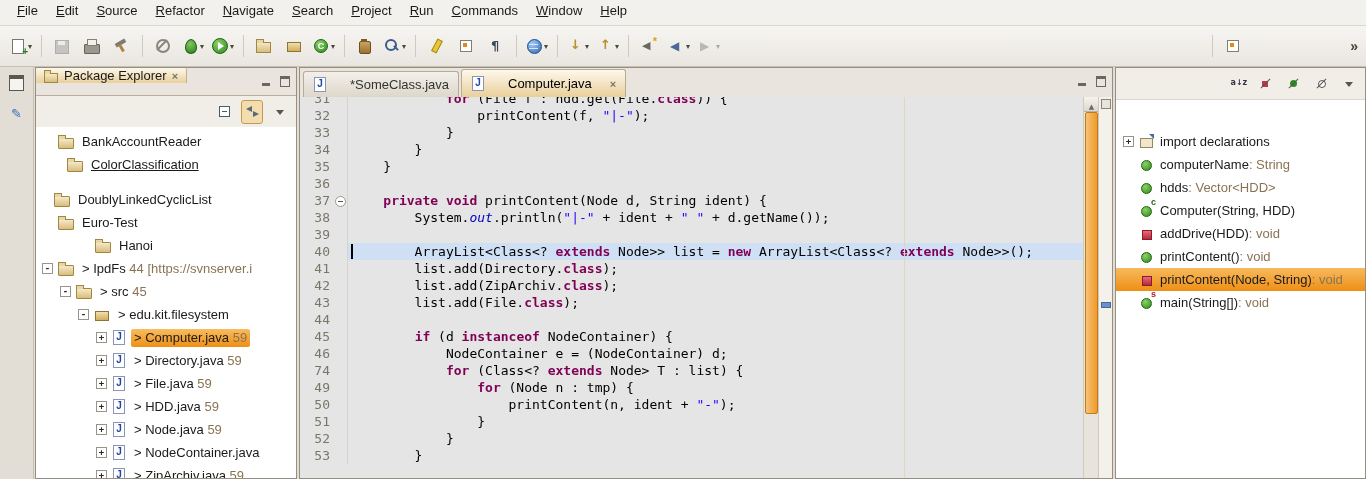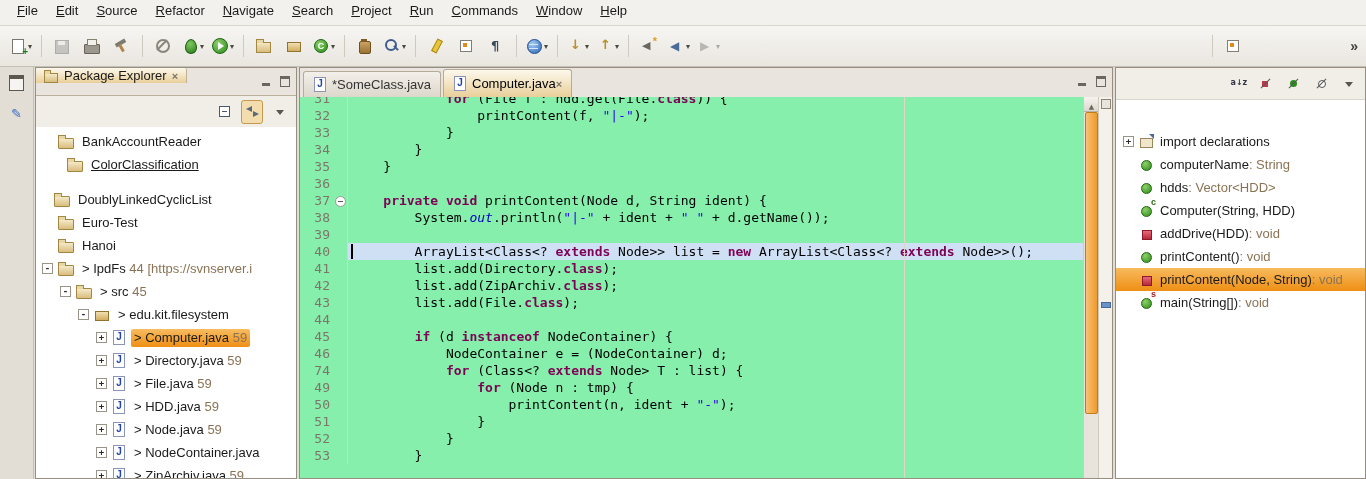--- a/index.html
+++ b/index.html
@@ -108,24 +108,24 @@
   .tic-java{width:14px}
   .tic-java::before{content:"";position:absolute;left:1px;top:0;width:10px;height:13px;background:#fff;border:1px solid #8a94b8}
   .tic-java::after{content:"J";position:absolute;left:1px;top:0;width:12px;text-align:center;font:bold 10px/13px "Liberation Sans",sans-serif;color:#2244aa}
   .tlabel{padding:1px 3px 2px 3px;border-radius:2px}
   .tlabel.sel{background:linear-gradient(#f8bc60,#ee8f14)}
   .rev{color:#8a7354}
 
   
   #editor-panel{left:299px;width:812px}
   .etabs{height:29px;background:#e9e5de;border-bottom:1px solid #b9af9c;display:flex;align-items:flex-end;padding-left:3px;position:relative}
-  .etab{height:25px;display:flex;align-items:center;gap:0;padding:0 9px;border:1px solid #b5ab97;border-bottom:none;
+  .etab{height:25px;display:flex;align-items:center;gap:18px;padding:0 9px;border:1px solid #b5ab97;border-bottom:none;
         background:linear-gradient(#f3f0ea,#ddd7cb);margin-right:2px;border-radius:3px 3px 0 0;color:#333;white-space:nowrap}
   .etab.active{background:linear-gradient(#fdf8ec,#e9cf9a);height:27px;color:#000}
-  .ebody{position:absolute;top:29px;left:0;right:0;bottom:0;overflow:hidden;background:#86efac}
+  .ebody{position:absolute;top:29px;left:0;right:0;bottom:0;overflow:hidden;background:#e5e5e5}
   #elines{margin-top:-7px;margin-right:29px;font:13px/17px "DejaVu Sans Mono",monospace}
   .eline{display:flex;height:17px}
   .lnum{flex:none;width:30px;text-align:right;padding-right:4px;color:#7c766a}
   .lfold{flex:none;width:13px;border-right:1px solid #d8d4ca;position:relative}
   .foldm{position:absolute;left:1px;top:4px;width:9px;height:9px;border:1px solid #9a9a94;border-radius:50%;background:#fff}
   .foldm::after{content:"";position:absolute;left:2px;top:4px;width:5px;height:1px;background:#555}
   .ltext{flex:1;white-space:pre;padding-left:4px;position:relative}
   .eline.hl .ltext{background:#cfe0f5}
   .caret{position:absolute;left:3px;top:1px;width:2px;height:15px;background:#000}
   .tk-p{color:#000}
@@ -320,21 +320,21 @@
         <div class="trow" style="padding-left: 2px; margin-top: 12px;">
           <span class="expsp"></span>
           <span class="tic tic-folder"></span>
           <span class="tlabel"><span>DoublyLinkedCyclicList</span></span>
         </div>
         <div class="trow" style="padding-left: 6px;">
           <span class="expsp"></span>
           <span class="tic tic-folder"></span>
           <span class="tlabel"><span>Euro-Test</span></span>
         </div>
-        <div class="trow" style="padding-left: 6px;">
+        <div class="trow" style="padding-left: 6px; margin-left: 37px;">
           <span class="expsp"></span>
           <span class="tic tic-folder"></span>
           <span class="tlabel"><span>Hanoi</span></span>
         </div>
         <div class="trow" style="padding-left: 6px;">
           <span class="exp">-</span>
           <span class="tic tic-project"></span>
           <span class="tlabel">&gt; <span>IpdFs</span><span class="rev"> 44</span><span class="rev"> [https://svnserver.i</span></span>
         </div>
         <div class="trow" style="padding-left: 24px;">

